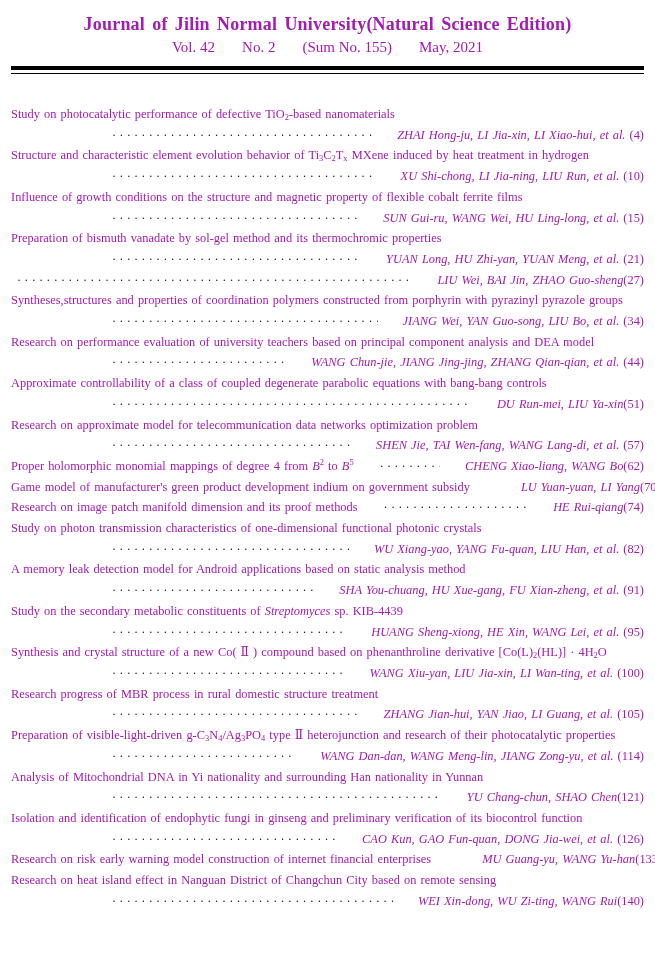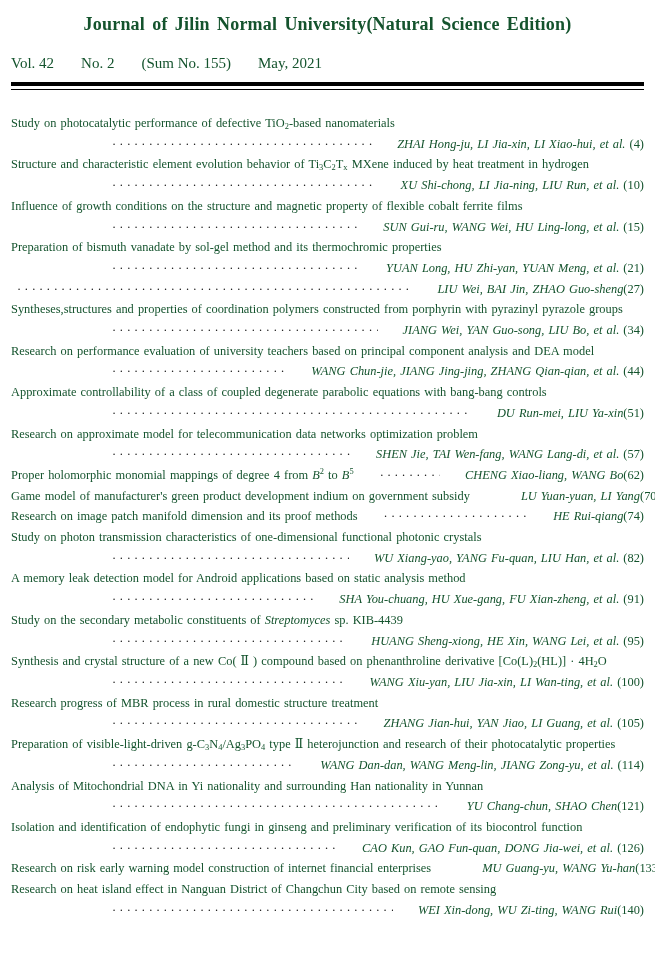--- a/index.html
+++ b/index.html
@@ -3,57 +3,58 @@
 <meta charset="utf-8">
 <style>
   html, body { margin: 0; padding: 0; background: #ffffff; }
   .page {
     position: relative;
     width: 655px;
     height: 974px;
     box-sizing: border-box;
     padding: 12px 11px 0 11px;
     background: #ffffff;
-    color: #14532d;
+    color: #a21caf;
     font-family: "Liberation Serif", "DejaVu Serif", serif;
     overflow: hidden;
   }
   
   .journal-title {
     text-align: center;
     font-size: 18px;
     font-weight: bold;
     word-spacing: 2.5px;
     letter-spacing: 0.2px;
     line-height: 24px;
   }
   .issue-line {
-    margin-top: 17px;
+    margin-top: 1px;
     display: flex;
+    justify-content: center;
     gap: 27px;
     font-size: 15px;
     line-height: 20px;
   }
   .double-rule {
     margin-top: 9px;
     height: 3px;
     border-top: 4px solid #000;
     border-bottom: 1.7px solid #000;
   }
   .contents-heading {
     margin: 31px 0 0 0;
     text-align: center;
     font-size: 16.5px;
     font-weight: bold;
     letter-spacing: 0.8px;
     word-spacing: 2px;
   }
   
   .contents-list {
-    margin-top: 23px;
+    margin-top: 30px;
     font-size: 12.4px;
     line-height: 20.7px;
     word-spacing: 1px;
   }
   .entry .title-line { text-align: left; white-space: nowrap; }
   .author-line { display: flex; align-items: baseline; gap: 20px; }
   .entry.block .author-line .indent { width: 75px; flex: 0 0 auto; }
   .title-inline { white-space: nowrap; flex: 0 0 auto; }
   .dots {
     flex: 1 1 auto;

